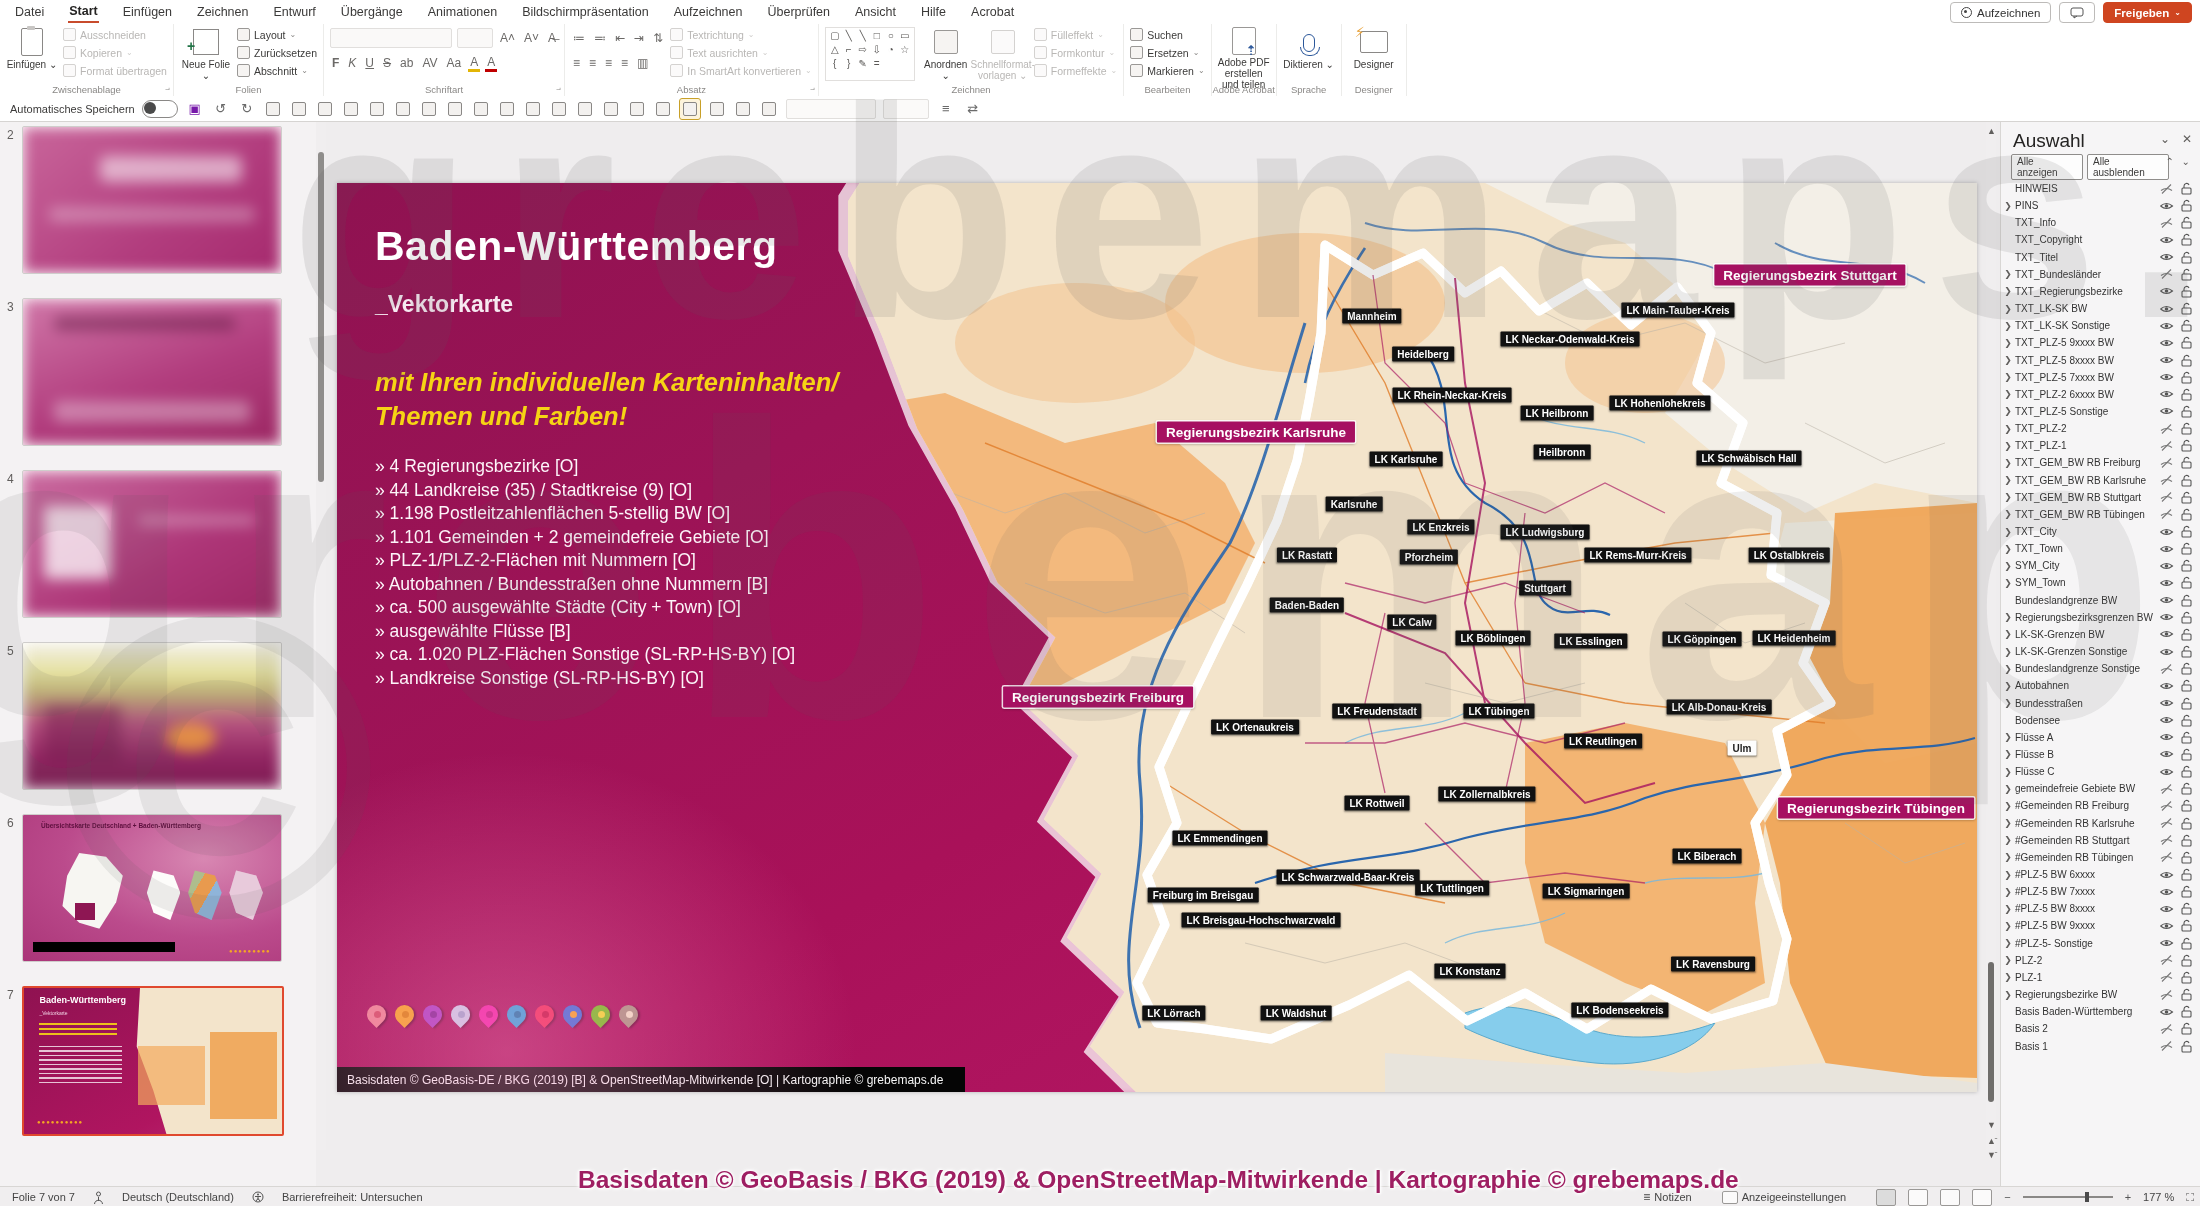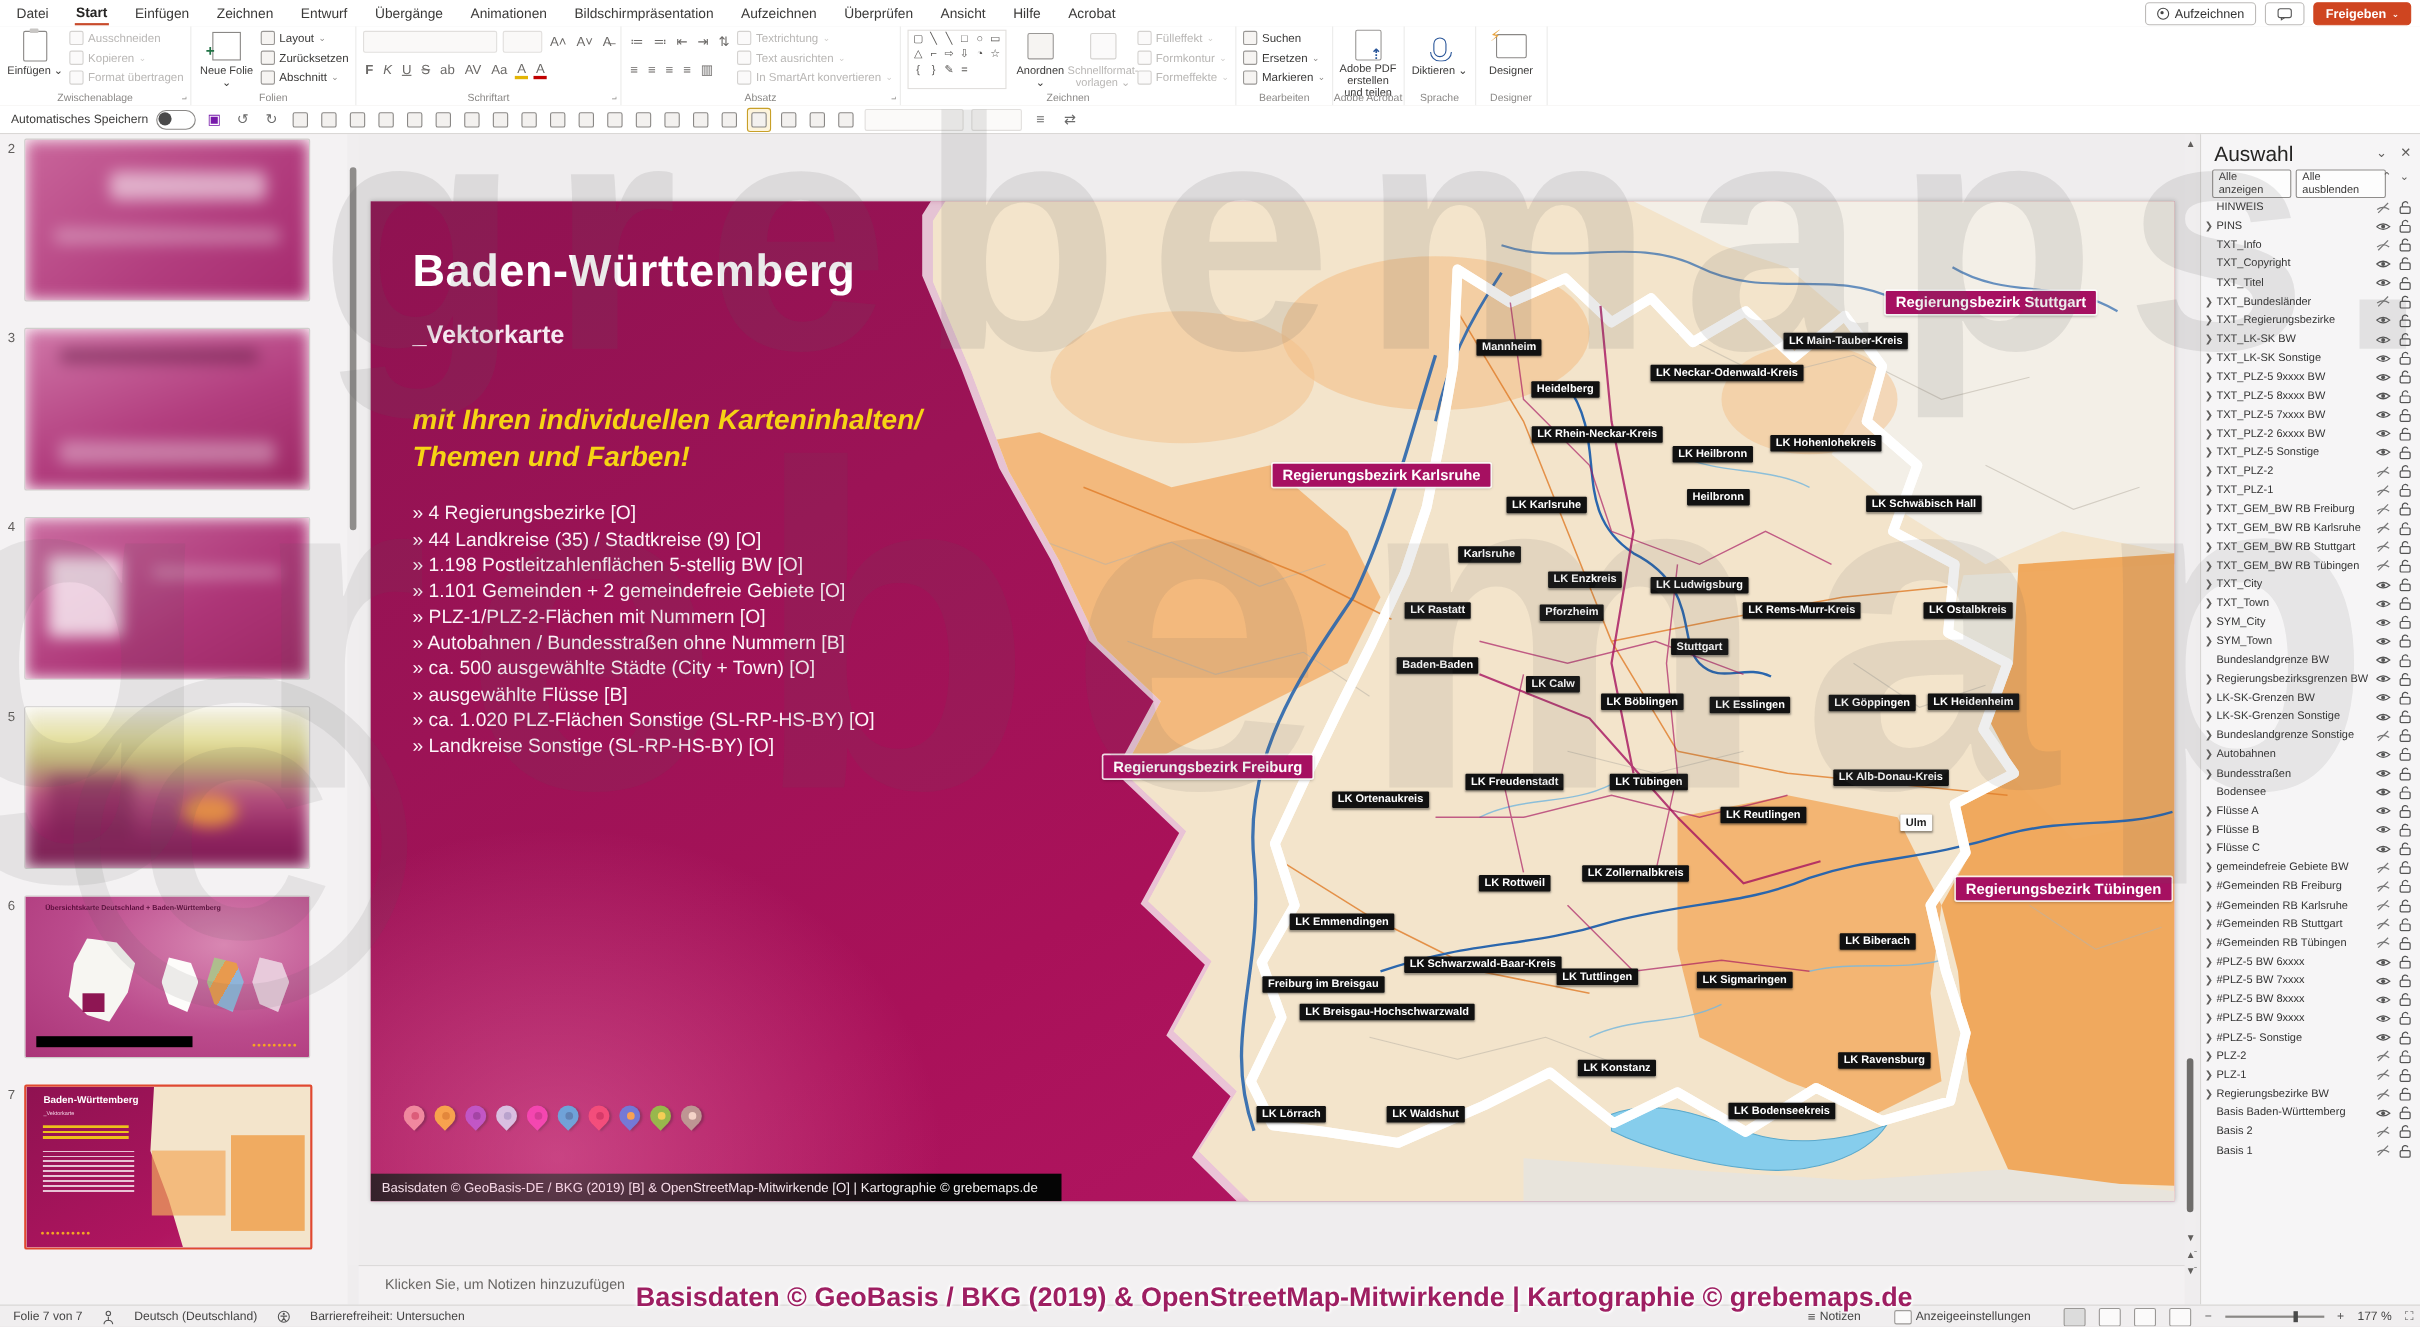--- a/index.html
+++ b/index.html
@@ -699,23 +699,20 @@
   </div>
 
   <div class="vsb" style="left:1986px;">
       <div class="vthumb" style="top:840px;height:140px;background:#6f6d6b;"></div>
     </div>
   <div class="arrowbtn" style="left:1987px;top:126px;">▲</div>
   <div class="arrowbtn" style="left:1987px;top:1120px;">▼</div>
   <div class="arrowbtn" style="left:1987px;top:1136px;">▲̄</div>
   <div class="arrowbtn" style="left:1987px;top:1150px;">▼̄</div>
 
-  <div class="notesbar">
-    <div class="notesph">Klicken Sie, um Notizen hinzuzufügen</div>
-  </div>
 
   <div class="selpane">
     <div class="sp-title">Auswahl</div>
     <div class="sp-collapse">⌄</div>
     <div class="sp-close">✕</div>
     <div class="sp-btn" style="left:10px;width:72px;">Alle anzeigen</div>
     <div class="sp-btn" style="left:86px;width:82px;">Alle ausblenden</div>
     <div class="sp-updown" style="right:26px;">⌃</div>
     <div class="sp-updown" style="right:10px;">⌄</div>
     <div id="sprows">

